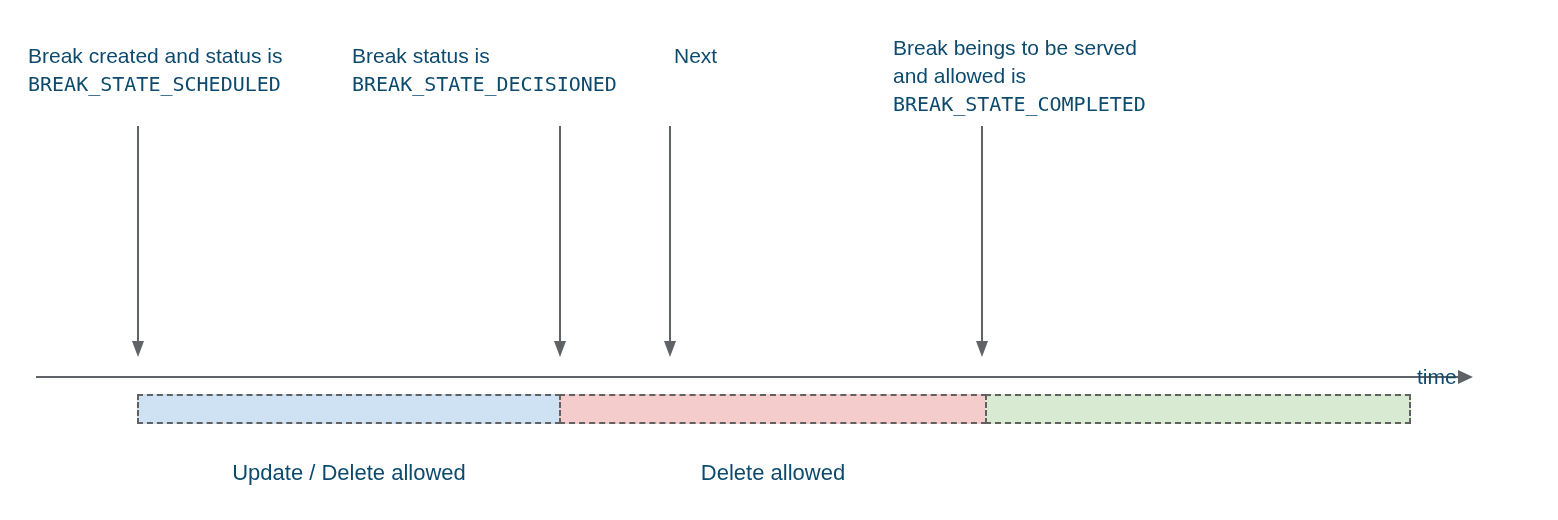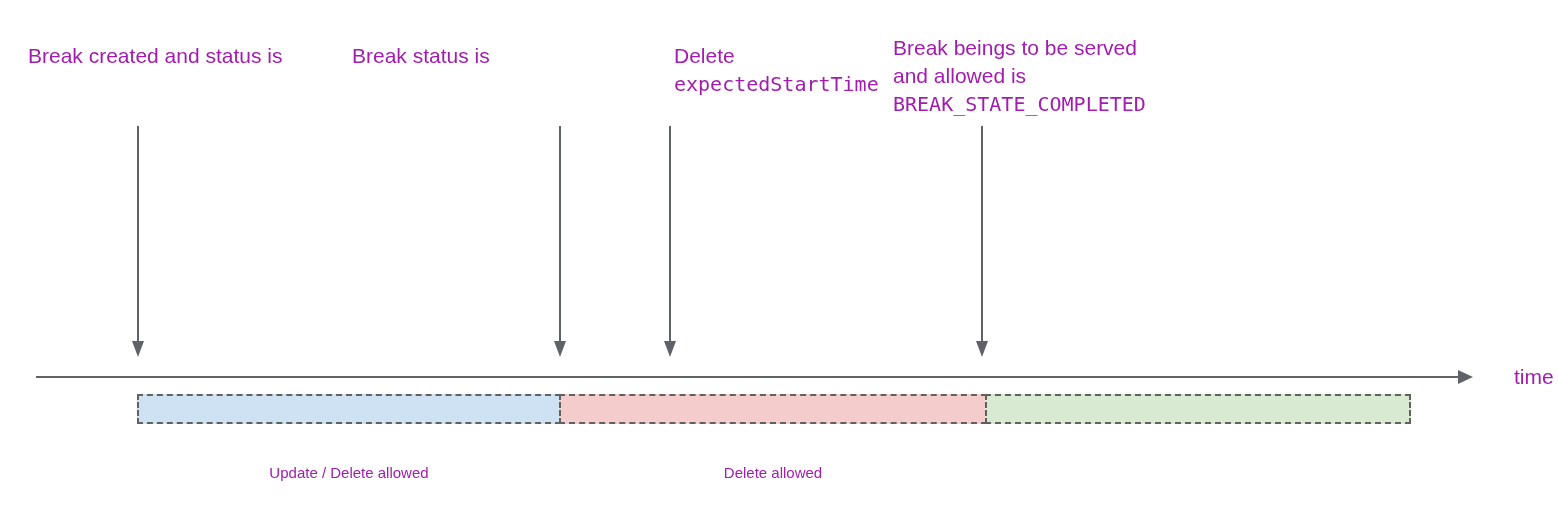--- a/index.html
+++ b/index.html
@@ -3,21 +3,21 @@
 <meta charset="utf-8">
 <style>
   html, body { margin: 0; padding: 0; background: #ffffff; }
   .canvas {
     position: relative;
     width: 1558px;
     height: 520px;
     background: #ffffff;
     overflow: hidden;
     font-family: "Liberation Sans", sans-serif;
-    color: #a21caf;
+    color: #0c4a6e;
   }
   .annotation { position: absolute; }
   .annotation .sans {
     font-family: "Liberation Sans", sans-serif;
     font-size: 21px;
     line-height: 28px;
     white-space: nowrap;
   }
   .annotation .mono {
     font-family: "DejaVu Sans Mono", "Liberation Mono", monospace;
@@ -55,55 +55,56 @@
   .timeline-head {
     position: absolute;
     left: 1458px; top: 370px;
     width: 0; height: 0;
     border-top: 7px solid transparent;
     border-bottom: 7px solid transparent;
     border-left: 15px solid #5f6368;
   }
   .time-label {
     position: absolute;
-    left: 1514px; top: 365px;
+    left: 1417px; top: 365px;
     font-size: 21px;
     line-height: 24px;
     text-align: right;
   }
   .segment {
     position: absolute;
     top: 394px; height: 30px;
     box-sizing: border-box;
     border: 2px dashed #616161;
   }
   .seg-label {
     position: absolute;
     top: 460px;
     text-align: center;
-    font-size: 15px;
+    font-size: 22px;
     line-height: 26px;
   }
 </style>
 </head>
 <body>
 
 <div class="canvas">
 
   <div class="annotation" style="left:28px; top:42px;">
     <div class="sans">Break created and status is</div>
+    <div class="mono">BREAK_STATE_SCHEDULED</div>
   </div>
 
   <div class="annotation" style="left:352px; top:42px;">
     <div class="sans">Break status is</div>
+    <div class="mono">BREAK_STATE_DECISIONED</div>
   </div>
 
   <div class="annotation" style="left:674px; top:42px;">
-    <div class="sans">Delete</div>
-    <div class="mono">expectedStartTime</div>
+    <div class="sans">Next</div>
   </div>
 
   <div class="annotation" style="left:893px; top:34px;">
     <div class="sans">Break beings to be served</div>
     <div class="sans">and allowed is</div>
     <div class="mono">BREAK_STATE_COMPLETED</div>
   </div>
 
   <div class="down-arrow" style="left:138px;">
     <div class="shaft"></div>

